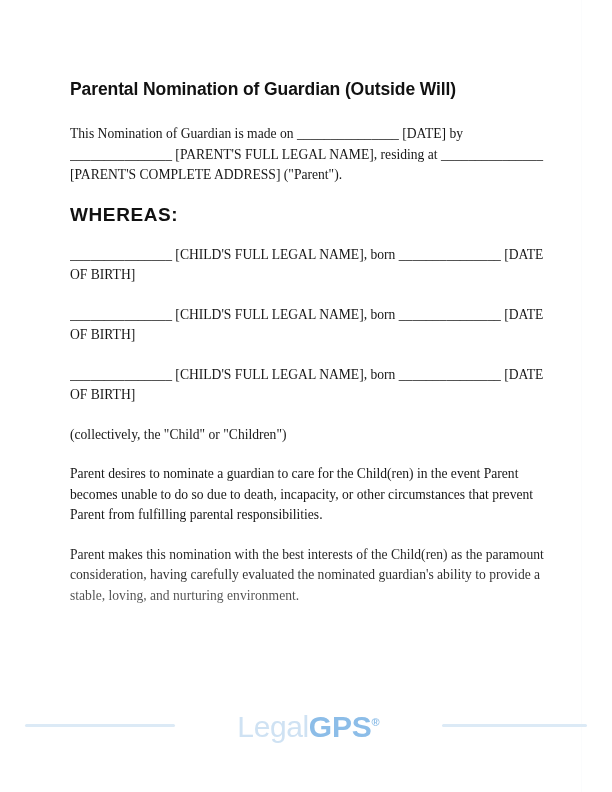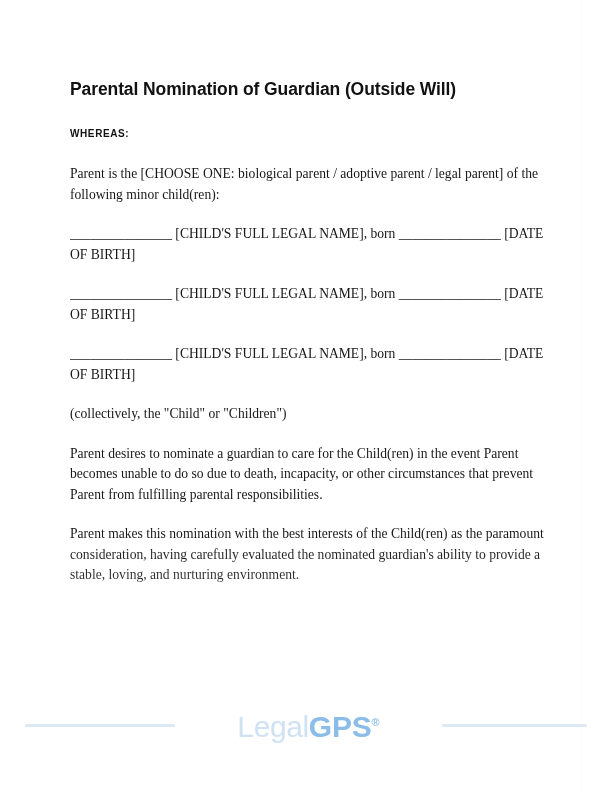--- a/index.html
+++ b/index.html
@@ -74,21 +74,21 @@
     font-size: 13.6px;
     line-height: 20.5px;
     color: #171717;
     margin: 0 0 19px 0;
     text-align: left;
   }
 
   .section-label {
     font-family: "Liberation Sans", "DejaVu Sans", sans-serif;
     font-weight: bold;
-    font-size: 10px;
+    font-size: 19px;
     letter-spacing: 0.6px;
     line-height: 20px;
     color: #111111;
     margin: 0 0 20px 0;
   }
 
   
   .fade-0   { color: #171717; }
   .fade-1   { color: #8d8d8d; }
 
@@ -159,24 +159,24 @@
 <div class="page">
   <div class="page-inner">
 
     <div class="sheet-edge-right"></div>
 
     <div class="doc">
 
       <h1 class="doc-title">Parental Nomination of Guardian (Outside Will)</h1>
 
 
+      <p class="para fade-0">This Nomination of Guardian is made on _______________ [DATE] by _______________ [PARENT'S FULL LEGAL NAME], residing at _______________ [PARENT'S COMPLETE ADDRESS] ("Parent").</p>
 
       <div class="section-label">WHEREAS:</div>
 
-      <p class="para fade-0">Parent is the [CHOOSE ONE: biological parent / adoptive parent / legal parent] of the following minor child(ren):</p>
 
       <p class="para fade-0">_______________ [CHILD'S FULL LEGAL NAME], born _______________ [DATE OF BIRTH]</p>
 
       <p class="para fade-0">_______________ [CHILD'S FULL LEGAL NAME], born _______________ [DATE OF BIRTH]</p>
 
       <p class="para fade-0">_______________ [CHILD'S FULL LEGAL NAME], born _______________ [DATE OF BIRTH]</p>
 
       <p class="para fade-0">(collectively, the "Child" or "Children")</p>
 
       <p class="para fade-0">Parent desires to nominate a guardian to care for the Child(ren) in the event Parent becomes unable to do so due to death, incapacity, or other circumstances that prevent Parent from fulfilling parental responsibilities.</p>

